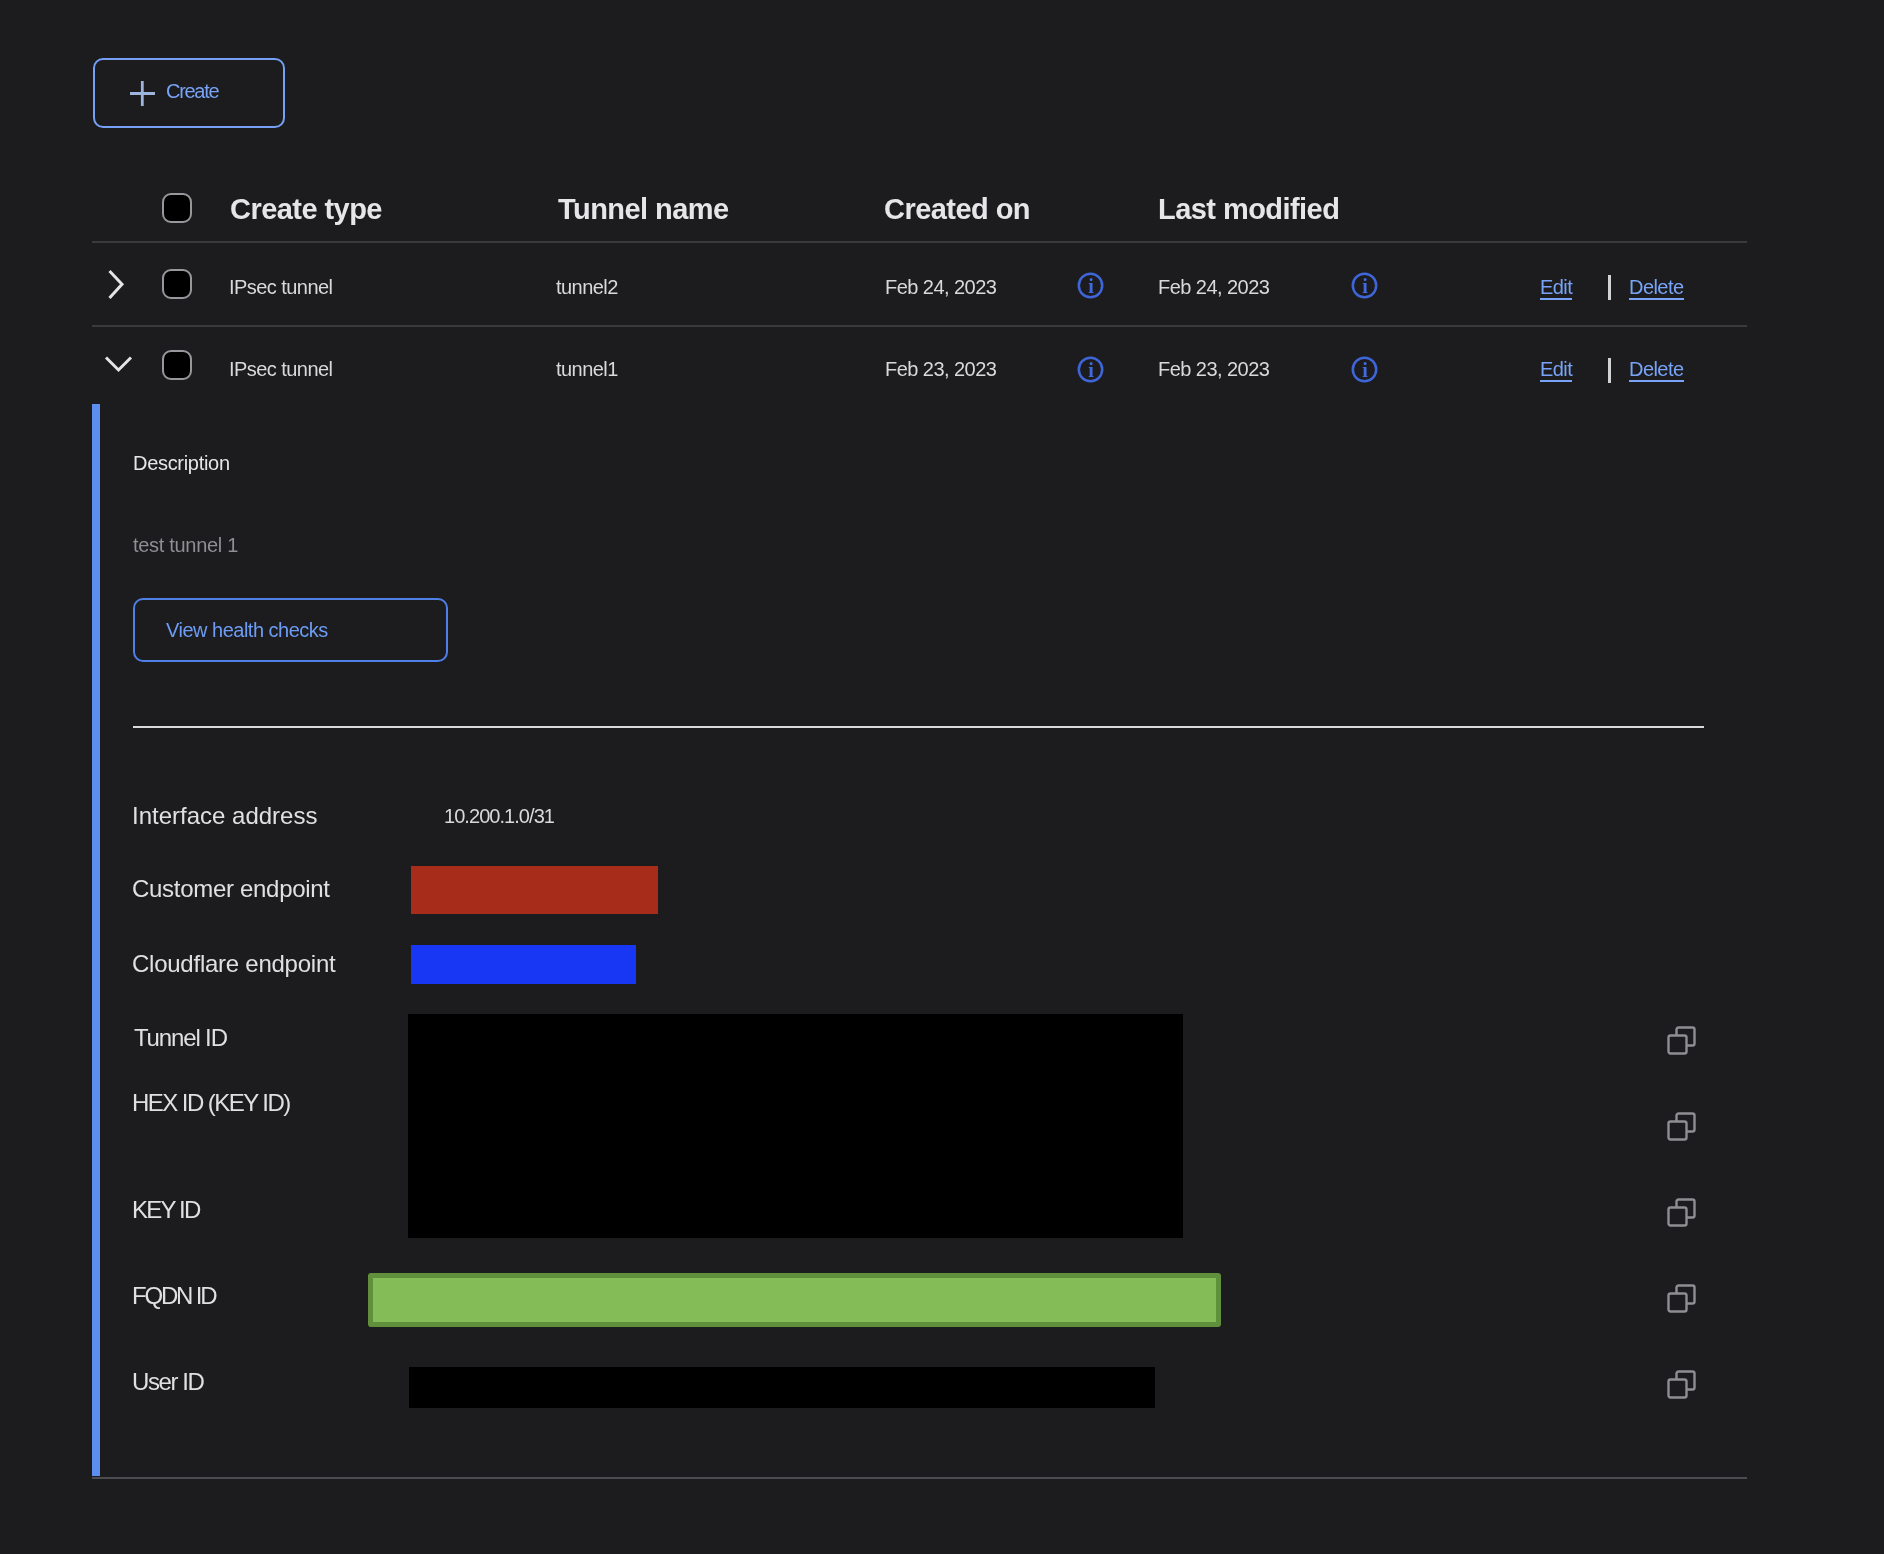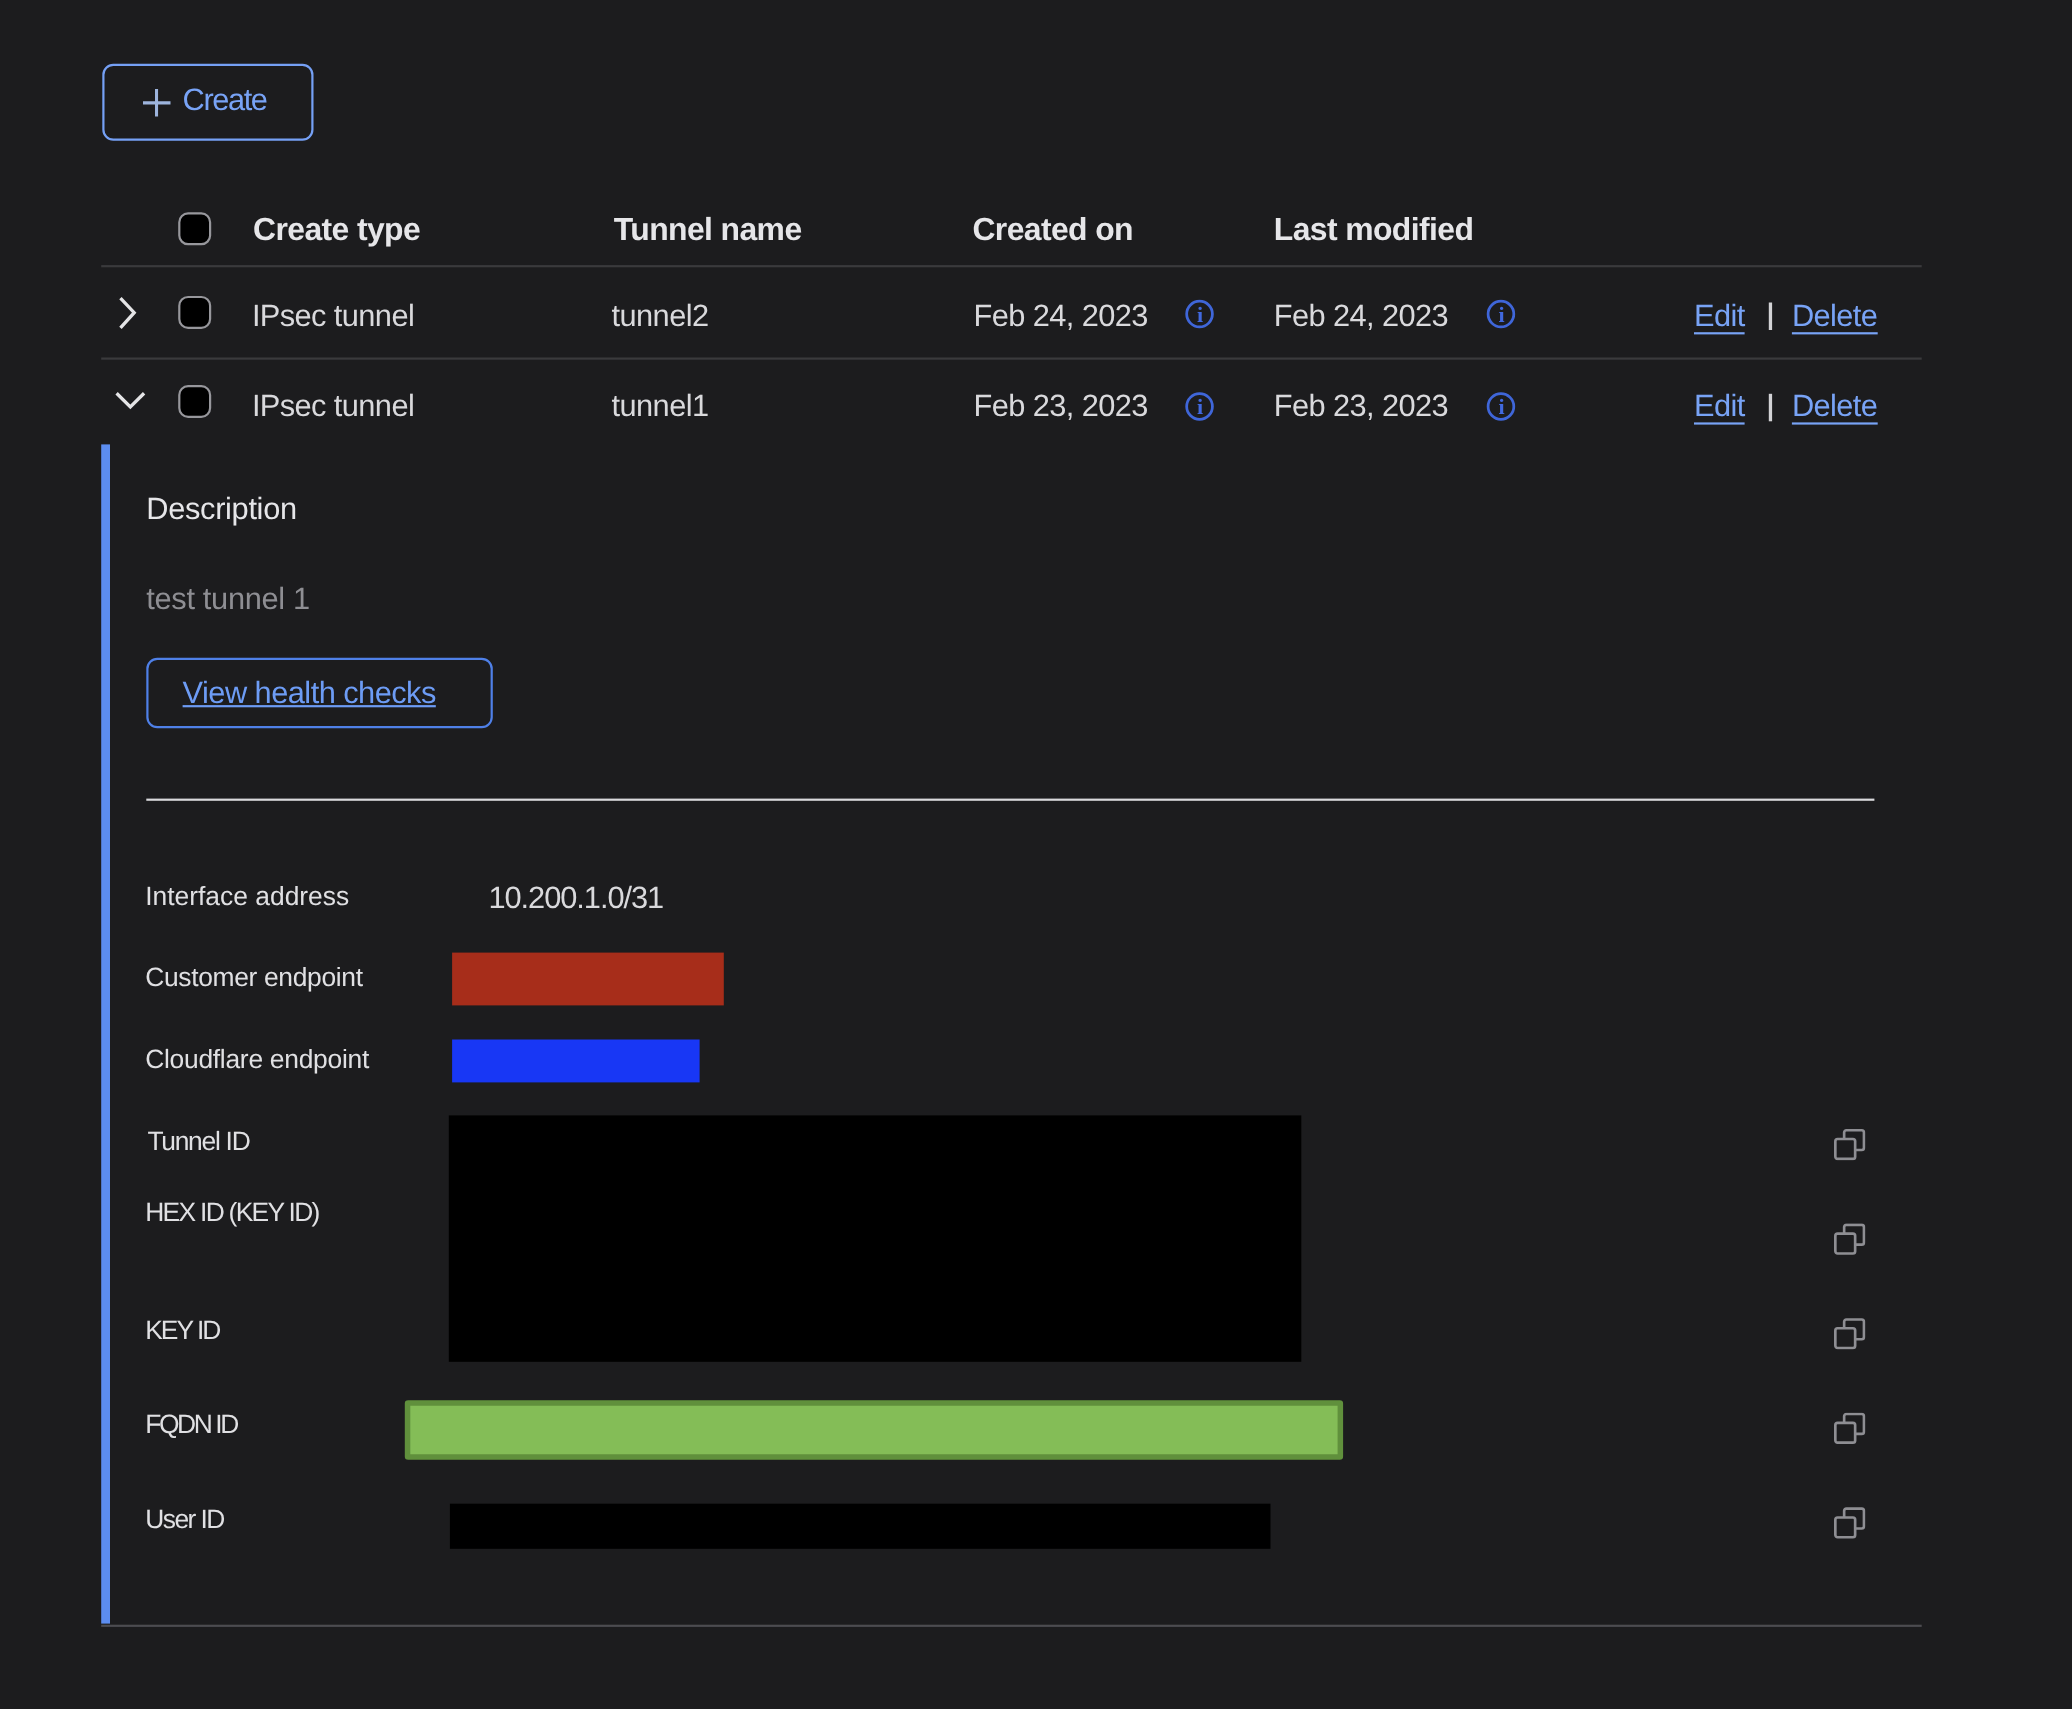--- a/index.html
+++ b/index.html
@@ -1,19 +1,19 @@
 <!DOCTYPE html>
 <html><head>
 <meta charset="utf-8">
 <style>
   * { margin:0; padding:0; box-sizing:border-box; }
   html,body { background:#1c1c1e; }
   .page { position:relative; width:1884px; height:1554px; background:#1c1c1e;
           font-family:"Liberation Sans", sans-serif; overflow:hidden; }
-  .t { position:absolute; font-size:28px; line-height:30px; color:#d9d9dc;
+  .t { position:absolute; font-size:20px; line-height:30px; color:#d9d9dc;
        letter-spacing:-0.55px; white-space:nowrap; }
   .hd { position:absolute; font-size:29px; line-height:30px; color:#e6e6e9;
         font-weight:700; letter-spacing:-0.55px; white-space:nowrap; }
   .lb { position:absolute; font-size:24px; line-height:30px; color:#e0e0e3;
         white-space:nowrap; }
   .hline { position:absolute; background:#3a3a3c; height:2px; }
   .cb { position:absolute; width:30px; height:30px; border:2px solid #97979c;
         border-radius:9px; background:#000; }
   .link { color:#78a3f6; border-bottom:2px solid #78a3f6;text-align:center; }
   .ic { position:absolute; }
@@ -79,21 +79,21 @@
   <div style="position:absolute; left:1608px; top:358px; width:3px; height:25px; background:#d2d2d5;"></div>
   <div class="t" style="left:1629px; top:354.4px;"><span class="link">Delete</span></div>
 
   <div style="position:absolute; left:92px; top:404px; width:8px; height:1072px; background:#5c8df0;"></div>
 
   <div class="t" style="left:133px; top:447.5px; color:#e6e6e9; letter-spacing:-0.3px;">Description</div>
   <div class="t" style="left:133px; top:529.6px; color:#8e8e93; letter-spacing:-0.3px;">test tunnel 1</div>
 
   <div style="position:absolute; left:133px; top:598px; width:315px; height:64px;
               border:2px solid #4f80e8; border-radius:10px;"></div>
-  <div class="t" style="left:166px; top:615.2px; color:#6d9cf5; letter-spacing:-0.5px;text-decoration:underline;">View health checks</div>
+  <div class="t" style="left:166px; top:615.2px; color:#6d9cf5; letter-spacing:-0.5px;">View health checks</div>
 
   <div style="position:absolute; left:133px; top:726px; width:1571px; height:2px; background:#d9d9dc;"></div>
 
   <div class="lb" style="left:132px; top:800.5px; letter-spacing:0px;">Interface address</div>
   <div class="t" style="left:431px; top:800.8px; letter-spacing:-0.95px;margin-left:13px;">10.200.1.0/31</div>
 
   <div class="lb" style="left:132px; top:874.4px; letter-spacing:-0.3px;">Customer endpoint</div>
   <div style="position:absolute; left:411px; top:866px; width:247px; height:48px; background:#a72d1a;"></div>
 
   <div class="lb" style="left:132px; top:949.4px; letter-spacing:-0.25px;">Cloudflare endpoint</div>

